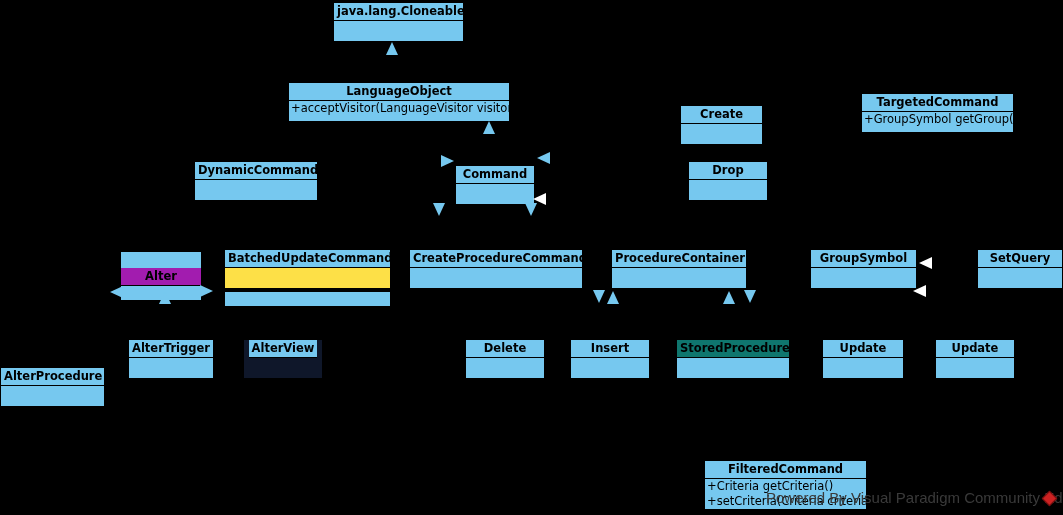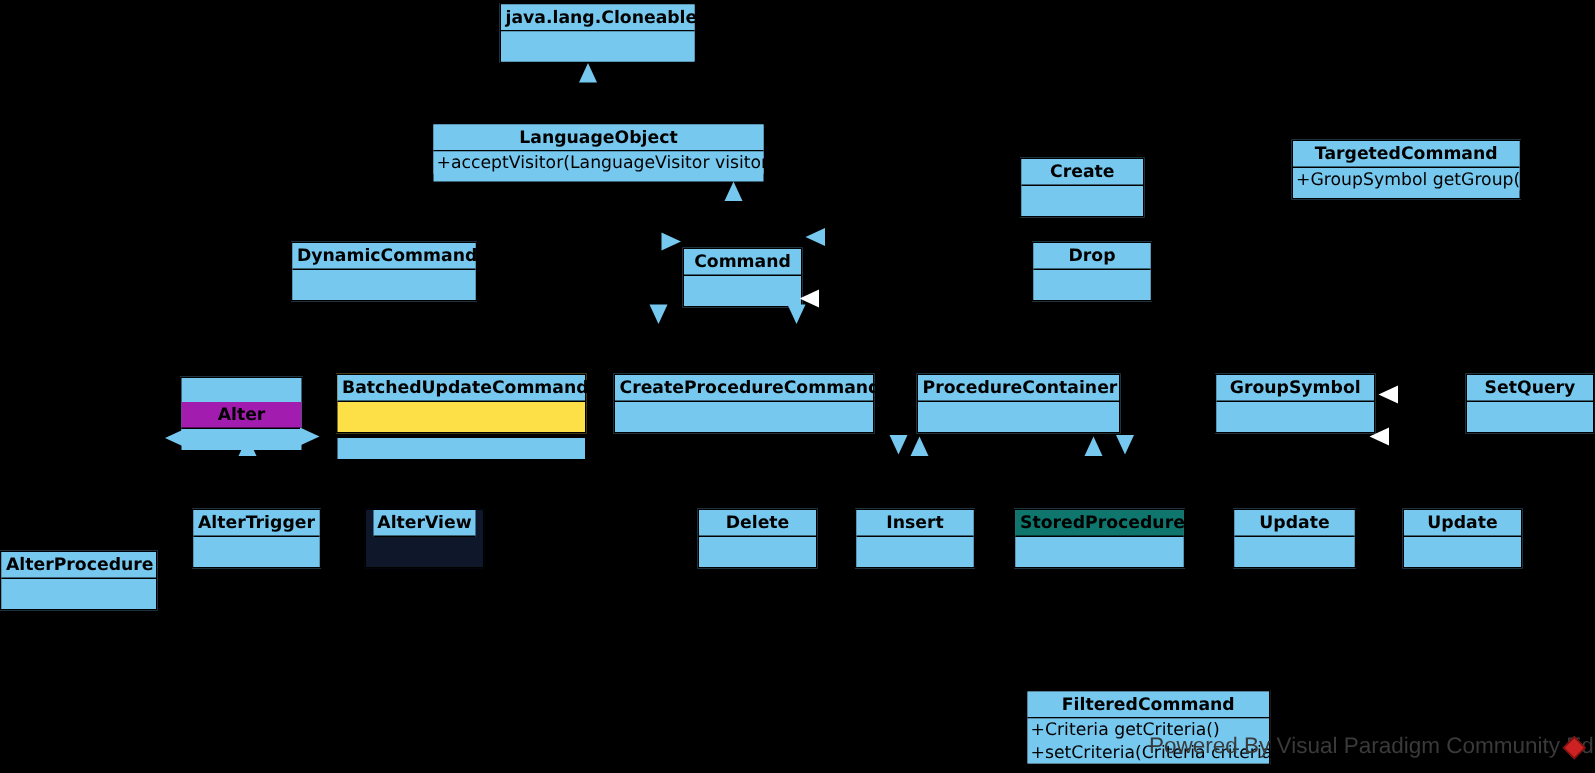--- a/index.html
+++ b/index.html
@@ -174,21 +174,21 @@
         <div class="uml-attrs" style="background: rgb(118, 200, 239);"></div>
       </div>
       <div class="uml-class" style="left: 822px; top: 339px; width: 82px; height: 40px; background: rgb(118, 200, 239); border-color: rgb(0, 0, 0);">
         <div class="uml-name" style="background: rgb(118, 200, 239);">Update</div>
         <div class="uml-attrs" style="background: rgb(118, 200, 239);"></div>
       </div>
       <div class="uml-class" style="left: 935px; top: 339px; width: 80px; height: 40px; background: rgb(118, 200, 239); border-color: rgb(0, 0, 0);">
         <div class="uml-name" style="background: rgb(118, 200, 239);">Update</div>
         <div class="uml-attrs" style="background: rgb(118, 200, 239);"></div>
       </div>
-      <div class="uml-class" style="left: 684px; top: 460px; width: 163px; height: 50px; background: #737373; border-color: rgb(0, 0, 0);">
+      <div class="uml-class" style="left: 704px; top: 460px; width: 163px; height: 50px; background: #fdba74; border-color: rgb(0, 0, 0);">
         <div class="uml-name" style="background: rgb(118, 200, 239);">FilteredCommand</div>
         <div class="uml-ops">
           <div class="uml-op">+Criteria getCriteria()</div>
           <div class="uml-op">+setCriteria(Criteria criteria)</div>
         </div>
       </div>
     </div>
 
   <div id="arrow-layer">
       <div style="position: absolute; width: 0px; height: 0px; border-left: 6.5px solid transparent; border-right: 6.5px solid transparent; border-bottom: 13px solid rgb(118, 200, 239); left: 385.5px; top: 42px;"></div>

